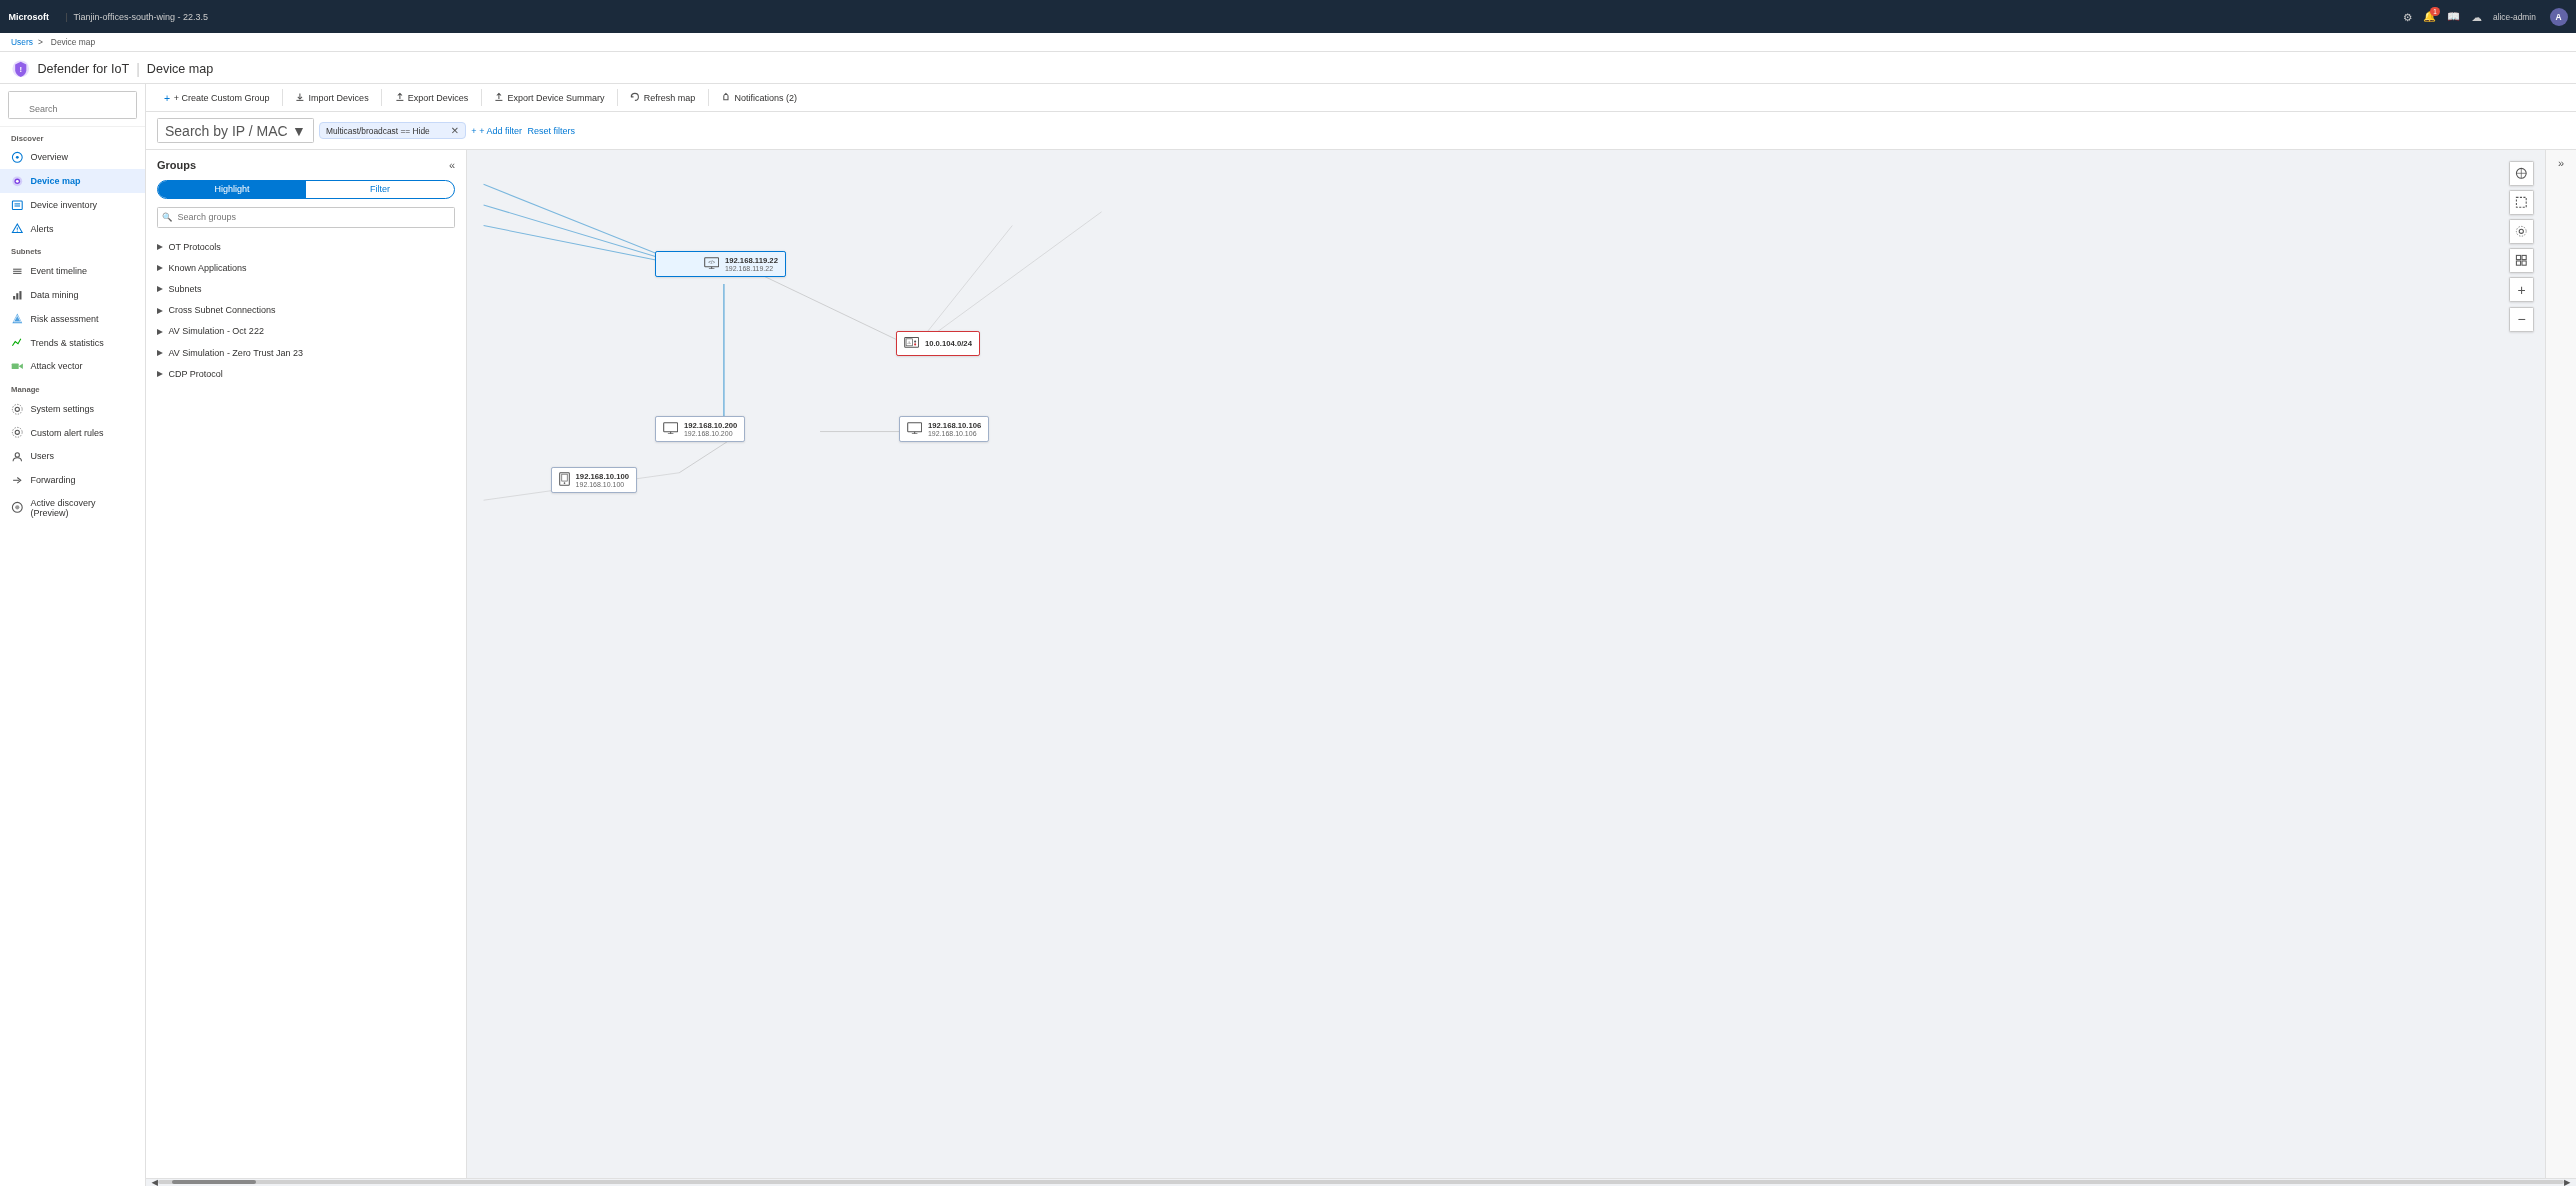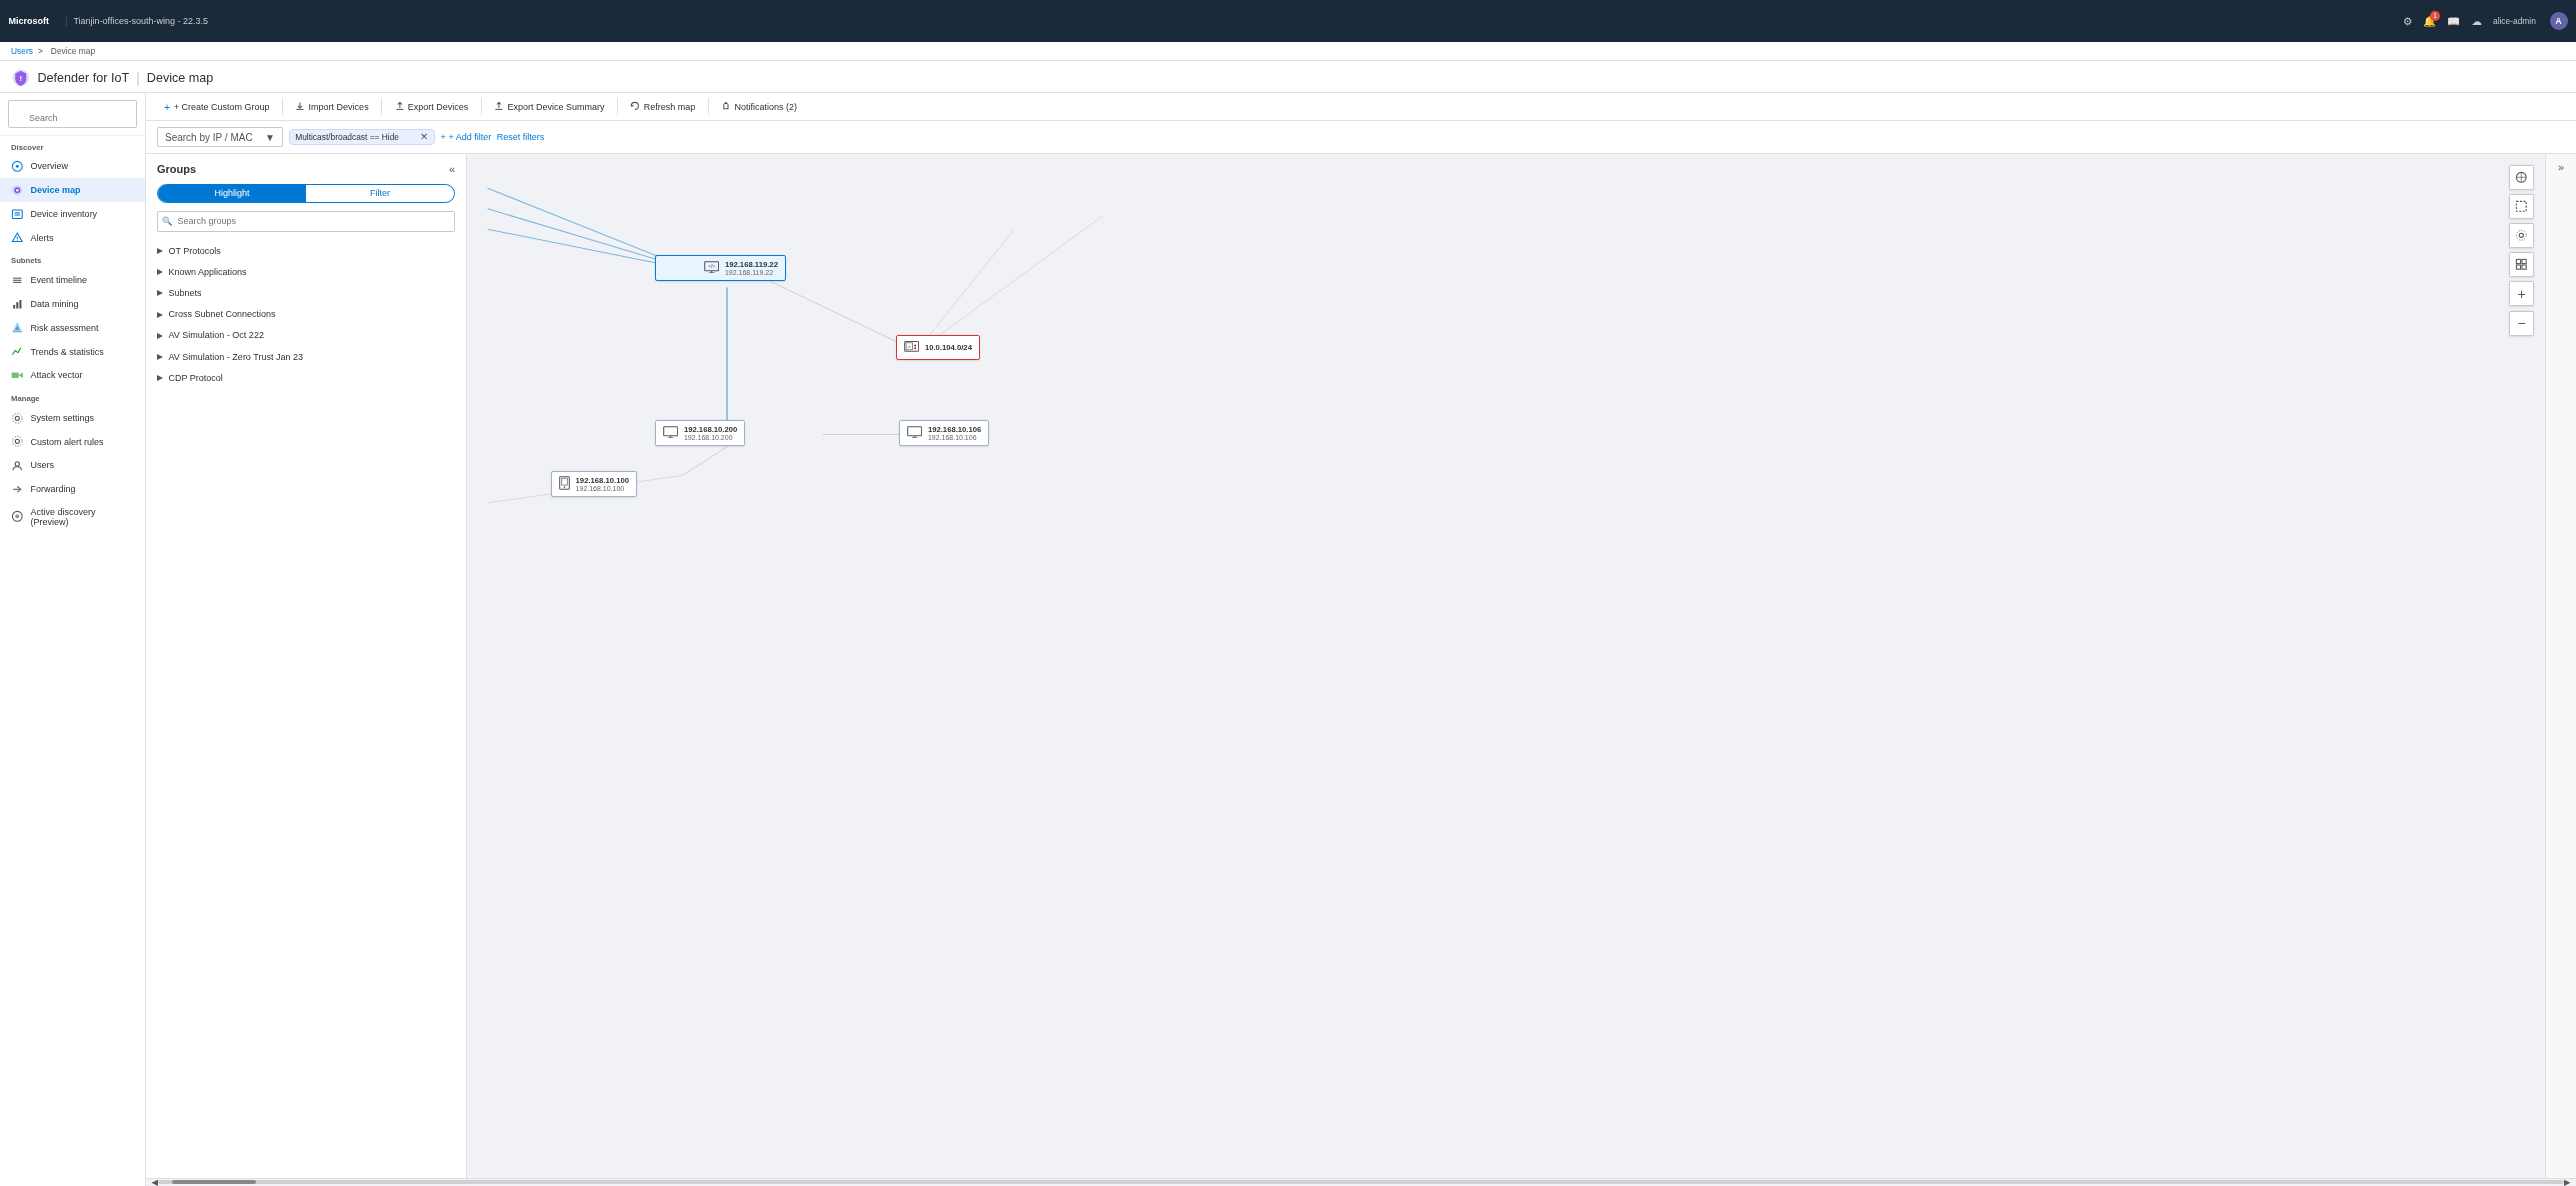--- a/index.html
+++ b/index.html
@@ -2,21 +2,21 @@
 <html style="font-size:11px"><head>
   <meta charset="utf-8">
   <style>
     * { box-sizing: border-box; margin: 0; padding: 0; }
     body { font-family: 'Segoe UI', Arial, sans-serif; font-size: 9px; background: #f3f2f1; overflow: hidden; height: 100vh; display: flex; flex-direction: column; }
 
     
     .topbar {
       background: #1b2a3b;
       color: #fff;
-      height: 42px;
+      height: 33px;
       display: flex;
       align-items: center;
       padding: 0 8.4px;
       flex-shrink: 0;
     }
     .topbar-brand { font-weight: 600; font-size: 9px; color: #fff; margin-right: 11px; }
     .topbar-sep { color: #555; margin: 0 5.6px; }
     .topbar-title { font-size: 9px; color: #ccc; }
     .topbar-icons { margin-left: auto; display: flex; align-items: center; gap: 11px; }
     .topbar-icon { color: #ccc; font-size: 10.5px; cursor: pointer; }
@@ -147,21 +147,21 @@
       flex-shrink: 0;
     }
     .filter-dropdown {
       display: flex;
       align-items: center;
       border: 0.7px solid #c8c8c8;
       border-radius: 1.4px;
       padding: 3.5px 7px;
       background: #fff;
       cursor: pointer;
-      font-size: 10px;
+      font-size: 14px;
       color: #555;
       gap: 4.2px;
       min-width: 126px;
     }
     .filter-chip {
       display: flex;
       align-items: center;
       background: #e8f0fe;
       border: 0.7px solid #c7d9f8;
       border-radius: 4px;

